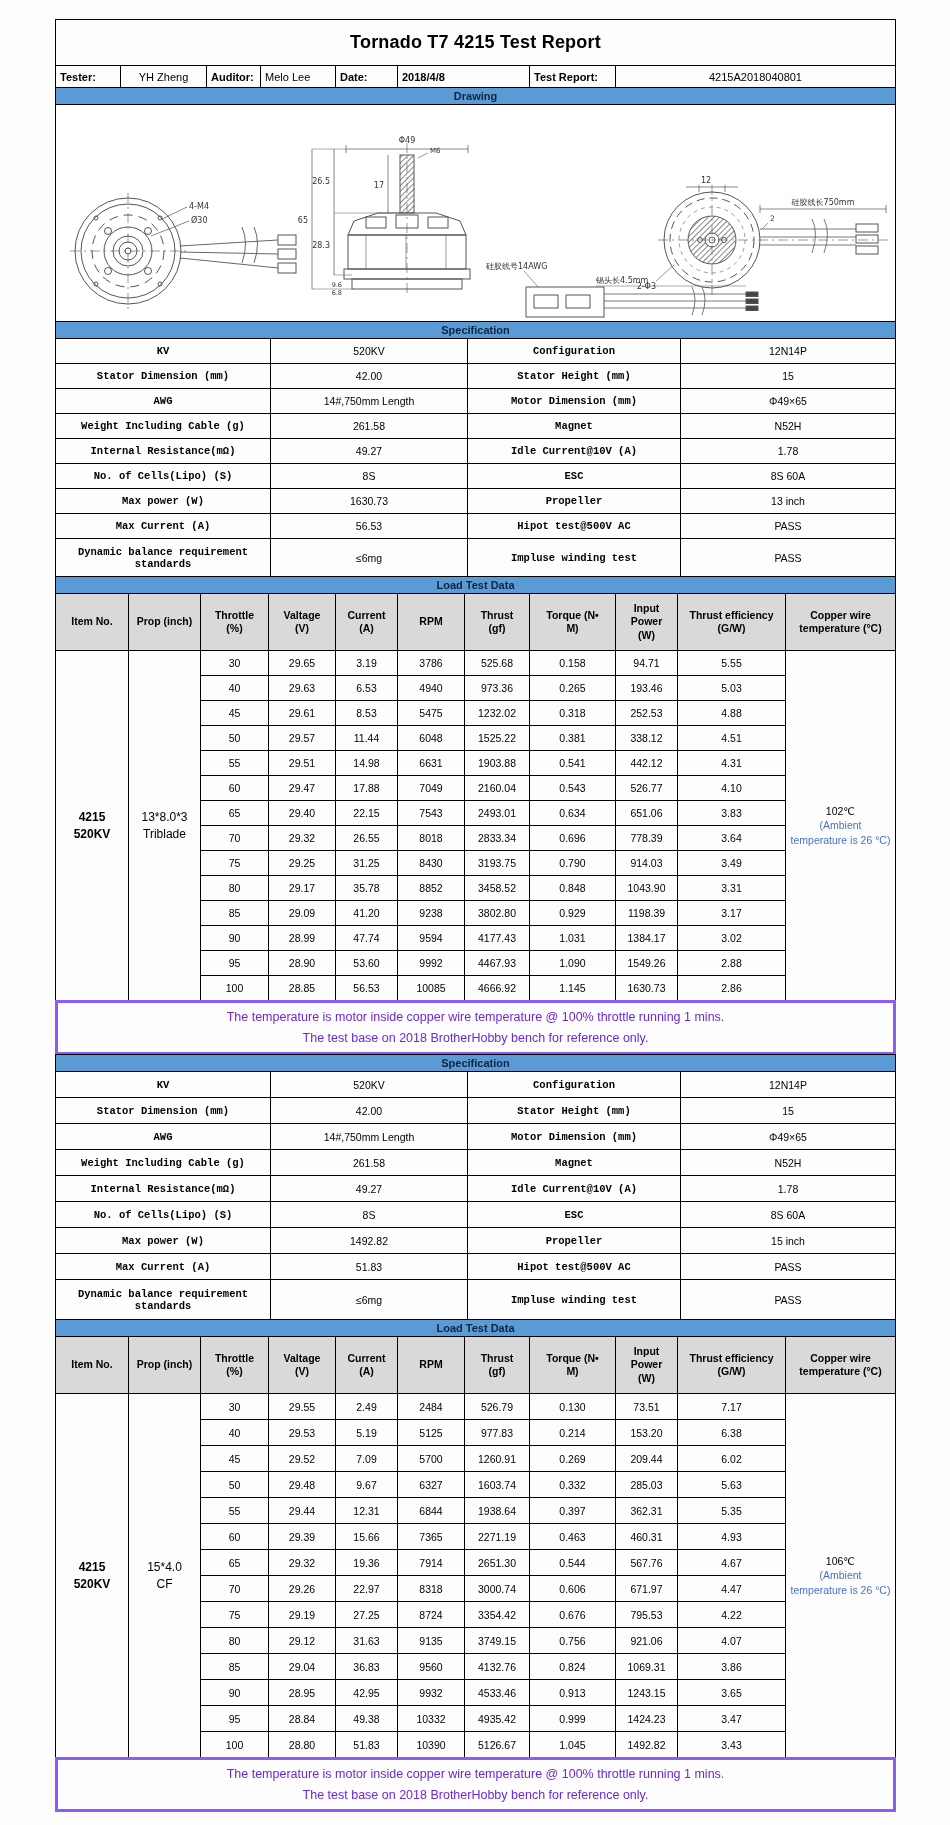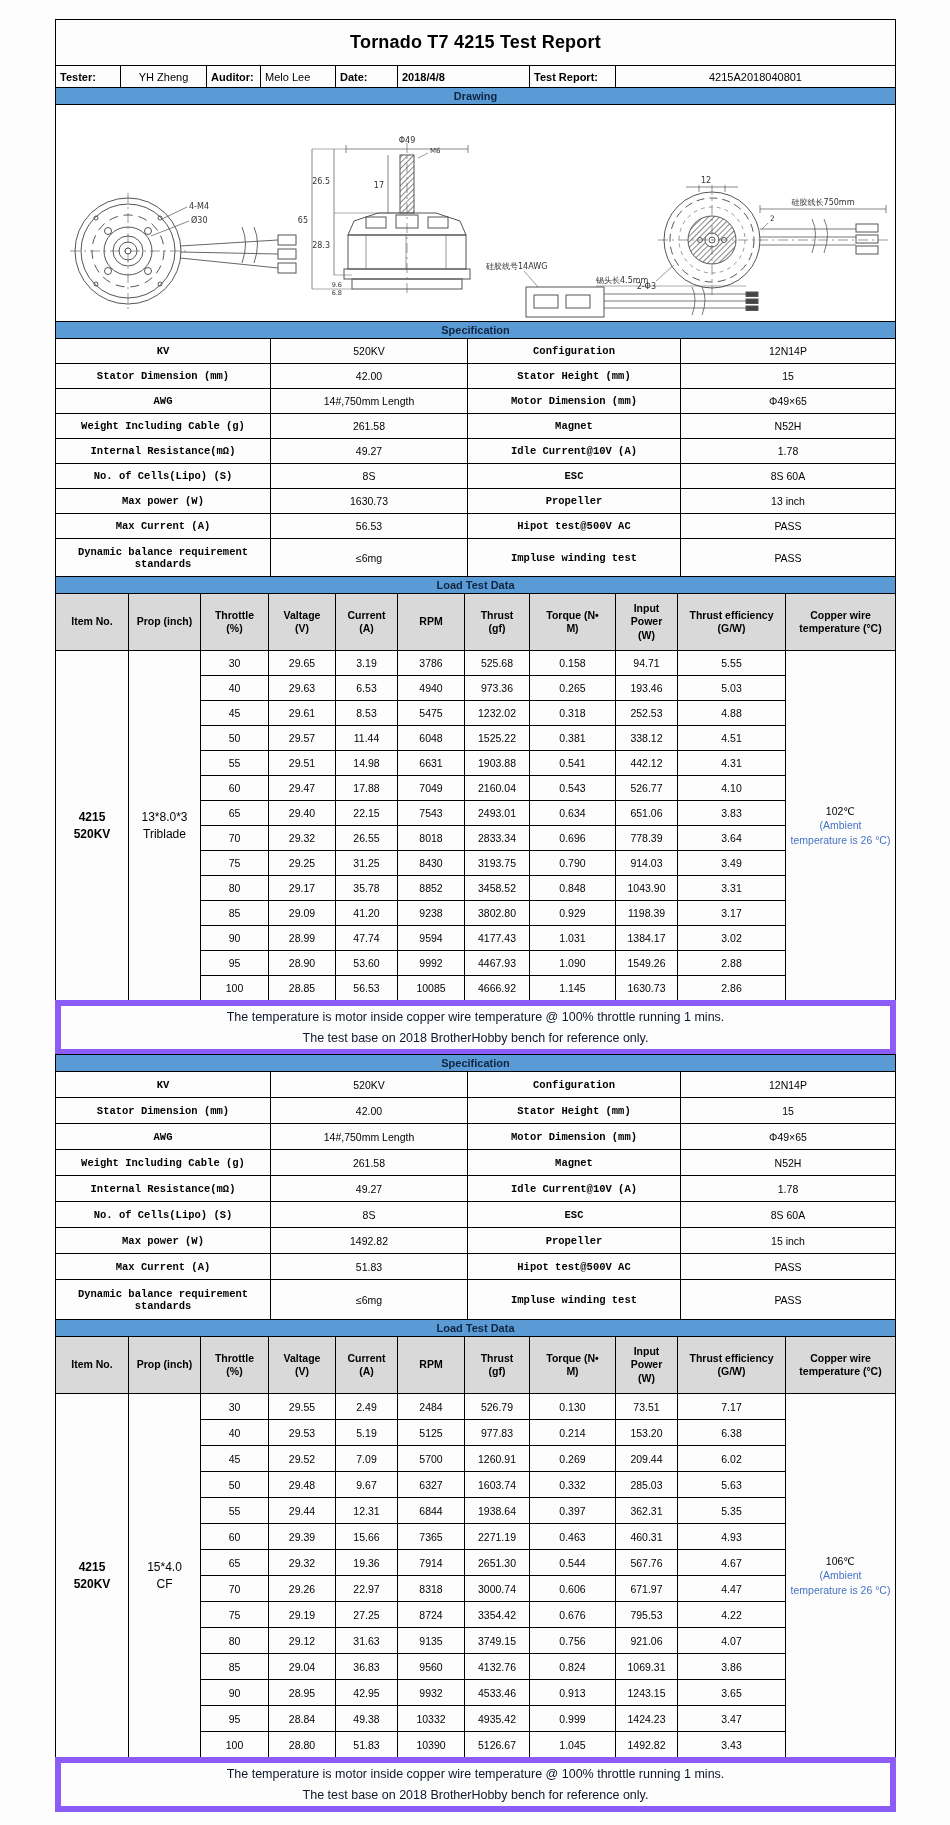--- a/index.html
+++ b/index.html
@@ -47,23 +47,23 @@
     white-space: pre-line; height: 57px; padding: 1px; text-align: center; line-height: 1.25;
   }
   .load td { text-align: center; font-size: 10.5px; height: 25px; padding: 0 2px; }
   .load2 tbody td { height: 26px; }
   .load td.item { font-weight: bold; font-size: 12px; white-space: pre-line; line-height: 1.4; text-align: center; }
   .load td.prop { white-space: pre-line; font-size: 12px; line-height: 1.4; }
   .load td.temp { font-size: 10.5px; line-height: 1.35; padding: 12px 4px; }
   .load .amb { color: #4472c4; }
 
   .note {
-    border: 6px solid #8b5cf6; min-height: 55px;
+    border: 3px solid #8b5cf6; min-height: 55px;
     display: flex; flex-direction: column; justify-content: center;
-    text-align: center; color: #0f172a; font-size: 12.5px; line-height: 1.65;
+    text-align: center; color: #6d28d9; font-size: 12.5px; line-height: 1.65;
   }
 </style>
 </head>
 <body>
 
 <div class="page">
 
   <div class="title block">Tornado T7 4215 Test Report</div>
 
   <table class="info block">

